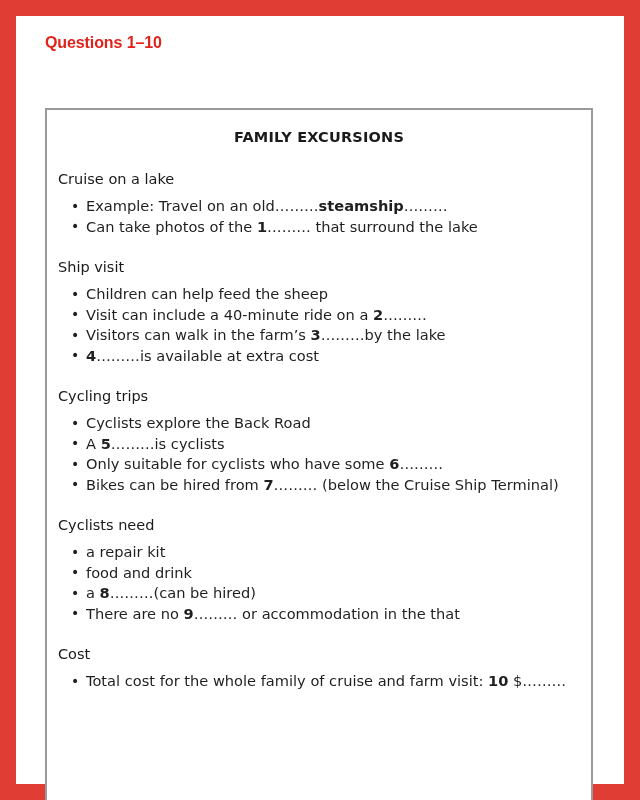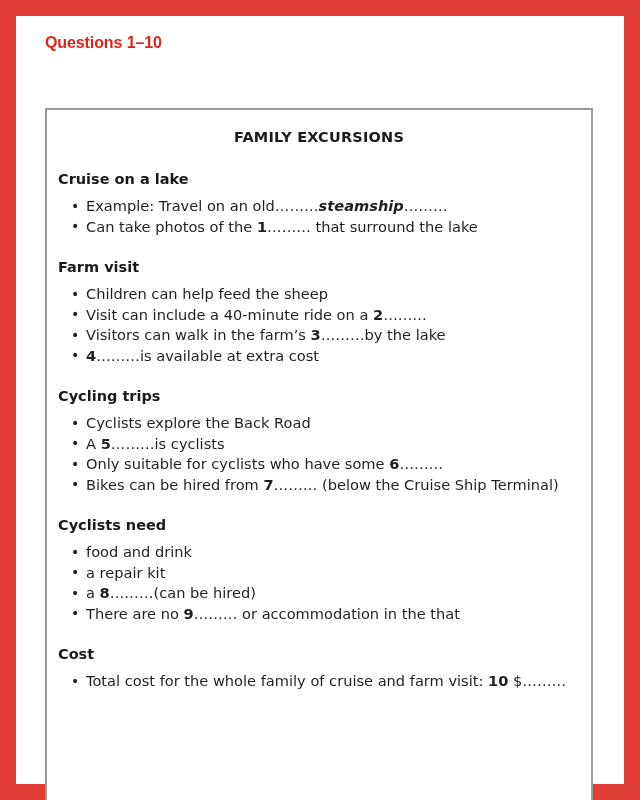--- a/index.html
+++ b/index.html
@@ -60,21 +60,21 @@
     color: #1a1a1a;
     margin: 19px 0 0 0;
     letter-spacing: 0.2px;
     font-family: "DejaVu Sans", sans-serif;
   }
   .section {
     margin: 0;
     padding: 0;
   }
   .section-head {
-    font-weight: bold;
+    font-weight: normal;
     font-size: 14.5px;
     color: #1a1a1a;
     margin: 0;
     padding: 22px 0 0 11px;
     font-family: "DejaVu Sans", sans-serif;
   }
   .section:first-of-type > .section-head {
     padding-top: 26px;
   }
   ul.items {
@@ -92,21 +92,21 @@
   }
   ul.items li::before {
     content: "\2022";
     position: absolute;
     left: 0;
     top: -0.5px;
     font-size: 14px;
     color: #1f1f1f;
   }
   .b { font-weight: bold; }
-  .bi { font-weight: bold; font-style: italic; }
+  .bi { font-weight: bold; }
   .dots { letter-spacing: 0px; }
 </style>
 </head>
 <body>
 
 <div class="page">
 
   <div class="header">
     <p class="q-title">Questions 1–10</p>
   </div>
@@ -115,42 +115,42 @@
     <div class="notes-title">FAMILY EXCURSIONS</div>
     <div id="sections-root">
         <div class="section">
           <div class="section-head">Cruise on a lake</div>
           <ul class="items">
             <li><span>Example: Travel on an old</span><span class="dots">………</span><span class="bi">steamship</span><span class="dots">………</span></li>
             <li><span>Can take photos of the </span><span class="b">1</span><span class="dots">………</span><span> that surround the lake</span></li>
           </ul>
         </div>
         <div class="section">
-          <div class="section-head">Farm visit</div>
+          <div class="section-head">Ship visit</div>
           <ul class="items">
             <li><span>Children can help feed the sheep</span></li>
             <li><span>Visit can include a 40-minute ride on a </span><span class="b">2</span><span class="dots">………</span></li>
             <li><span>Visitors can walk in the farm’s </span><span class="b">3</span><span class="dots">………</span><span>by the lake</span></li>
             <li><span class="b">4</span><span class="dots">………</span><span>is available at extra cost</span></li>
           </ul>
         </div>
         <div class="section">
           <div class="section-head">Cycling trips</div>
           <ul class="items">
             <li><span>Cyclists explore the Back Road</span></li>
             <li><span>A </span><span class="b">5</span><span class="dots">………</span><span>is cyclists</span></li>
             <li><span>Only suitable for cyclists who have some </span><span class="b">6</span><span class="dots">………</span></li>
             <li><span>Bikes can be hired from </span><span class="b">7</span><span class="dots">………</span><span> (below the Cruise Ship Terminal)</span></li>
           </ul>
         </div>
         <div class="section">
           <div class="section-head">Cyclists need</div>
           <ul class="items">
+            <li><span>a repair kit</span></li>
             <li><span>food and drink</span></li>
-            <li><span>a repair kit</span></li>
             <li><span>a </span><span class="b">8</span><span class="dots">………</span><span>(can be hired)</span></li>
             <li><span>There are no </span><span class="b">9</span><span class="dots">………</span><span> or accommodation in the that</span></li>
           </ul>
         </div>
         <div class="section">
           <div class="section-head">Cost</div>
           <ul class="items">
             <li><span>Total cost for the whole family of cruise and farm visit: </span><span class="b">10</span><span> $</span><span class="dots">………</span></li>
           </ul>
         </div>

